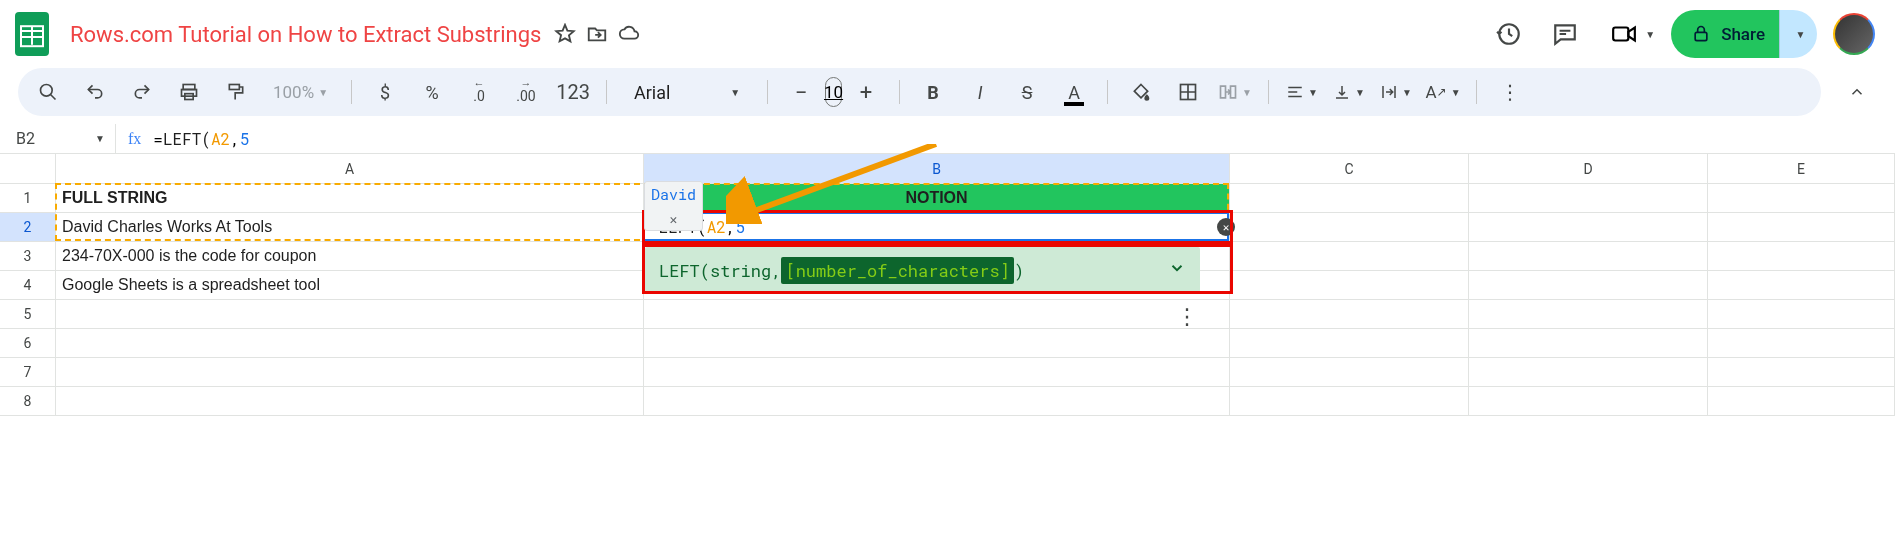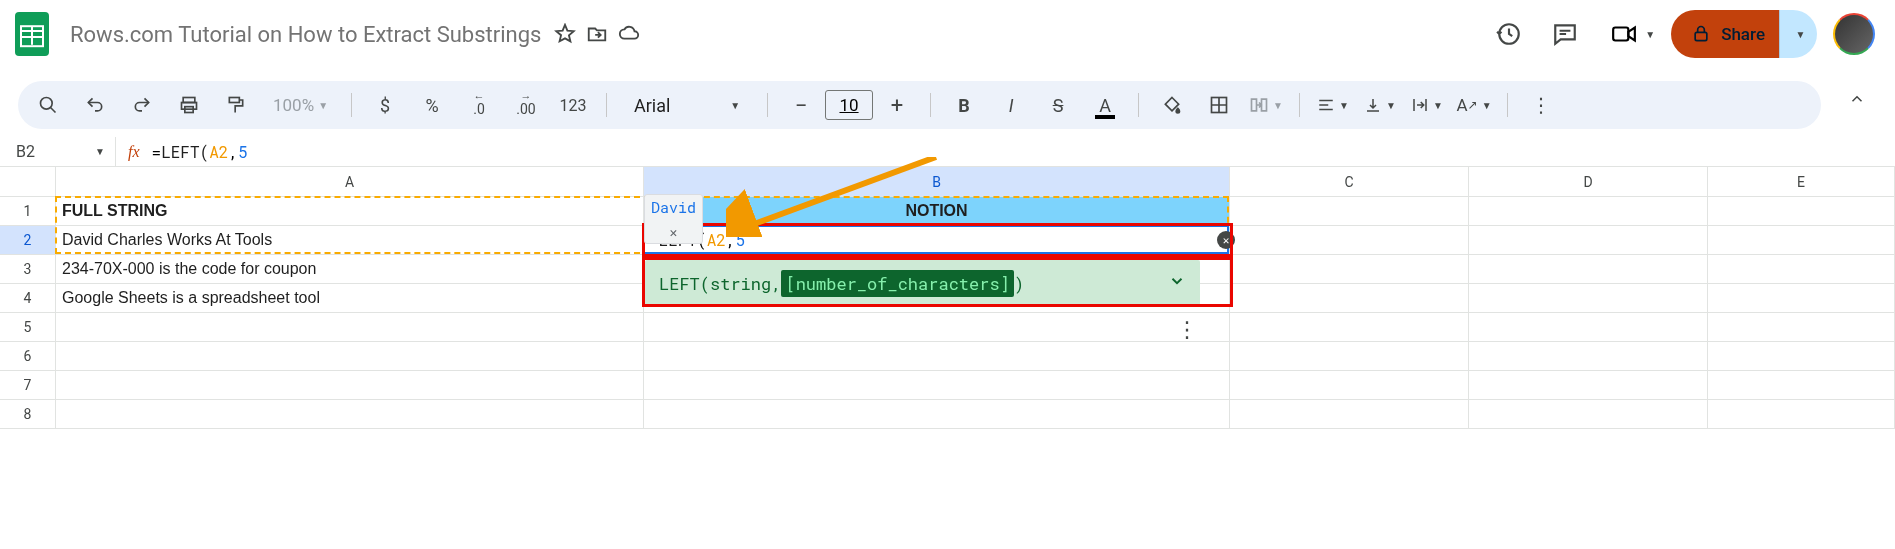--- a/index.html
+++ b/index.html
@@ -74,21 +74,21 @@
       flex: 0 0 auto;
       display: flex;
       flex-direction: column;
     }
     .title-row {
       display: flex;
       align-items: center;
     }
     .doc-title {
       font-size: 22px;
-      color: #737373;
+      color: #ef4444;
       padding: 2px 6px;
       font-weight: 400;
     }
     .title-icon {
       width: 28px;
       height: 28px;
       display: flex;
       align-items: center;
       justify-content: center;
       color: #444746;
@@ -128,21 +128,21 @@
       display: flex;
       align-items: center;
       padding: 0 8px 0 14px;
       height: 48px;
       border-radius: 24px;
       gap: 4px;
     }
     .share-btn {
       display: flex;
       align-items: center;
-      background: #c2410c;
+      background: #22c55e;
       height: 48px;
       border-radius: 24px 0 0 24px;
       padding: 0 20px;
       gap: 10px;
       font-size: 17px;
       color: #001d35;
       font-weight: 500;
     }
     .share-drop {
       background: #c2e7ff;
@@ -173,21 +173,20 @@
     }
     .toolbar {
       background: #edf2fa;
       border-radius: 24px;
       height: 48px;
       display: flex;
       align-items: center;
       padding: 0 12px;
       flex: 1;
       gap: 11px;
-      margin-top: 13px;
     }
     .tool-btn {
       min-width: 36px;
       height: 36px;
       display: flex;
       align-items: center;
       justify-content: center;
       color: #444746;
       border-radius: 4px;
       cursor: pointer;
@@ -212,24 +211,24 @@
       display: flex;
       align-items: center;
       justify-content: space-between;
     }
     .size-group {
       display: flex;
       align-items: center;
       gap: 6px;
     }
     .size-input {
-      width: 48px;
+      width: 17px;
       height: 30px;
       border: 1px solid #747775;
-      border-radius: 3px;
+      border-radius: 12px;
       display: flex;
       align-items: center;
       justify-content: center;
       font-size: 17px;
       text-decoration: underline;
     }
     .text-color-btn {
       position: relative;
     }
     .text-color-btn::after {
@@ -263,22 +262,21 @@
       padding: 0 10px;
       font-size: 16px;
       color: #444746;
       display: flex;
       align-items: center;
       justify-content: space-between;
       border-right: 1px solid #e1e3e1;
       height: 100%;
     }
     .fx-label {
-      font-style: italic;
-      color: #c2410c;
+      color: #3b82f6;
       font-size: 16px;
       padding: 0 12px;
       font-family: serif;
     }
     .formula-input {
       font-family: "Roboto Mono", monospace;
       font-size: 16px;
     }
     .formula-input .fn { color: #1f1f1f; }
     .formula-input .paren { color: #1f1f1f; }
@@ -338,21 +336,21 @@
       display: flex;
       align-items: center;
       font-size: 16px;
       font-family: Arial, sans-serif;
       color: #1f1f1f;
       overflow: visible;
       white-space: nowrap;
     }
     .cell.bold { font-weight: bold; }
     .cell.header-cell {
-      background: #7dd3fc;
+      background: #22c55e;
       text-align: center;
     }
     .w-a { width: 588px; }
     .w-b { width: 586px; }
     .w-c { width: 239px; }
     .w-d { width: 239px; }
     .w-e { width: 187px; }
     
     .dashed-region {
       position: absolute;
@@ -418,21 +416,21 @@
       font-family: "Roboto Mono", monospace;
       font-size: 17px;
       color: #0d652d;
       display: flex;
       align-items: center;
       z-index: 10;
       width: 555px;
     }
     .formula-help .param-active {
       background: #0d652d;
-      color: #86efac;
+      color: #84cc16;
       padding: 2px 4px;
       border-radius: 2px;
     }
     .help-chevron {
       margin-left: auto;
       color: #0d652d;
     }
     .red-box {
       position: absolute;
       border: 3px solid #ea0600;
@@ -564,21 +562,21 @@
     <div class="tool-btn" style="font-size:18px;">$</div>
     <div class="tool-btn" style="font-size:18px;">%</div>
     <div class="tool-btn" style="font-size:14px; position:relative;">
       <span style="position:absolute;top:2px;font-size:11px;">←</span>
       <span style="margin-top:8px;">.0</span>
     </div>
     <div class="tool-btn" style="font-size:14px; position:relative;">
       <span style="position:absolute;top:2px;font-size:11px;">→</span>
       <span style="margin-top:8px;">.00</span>
     </div>
-    <div class="tool-btn" style="font-size:16px;">123</div>
+    <div class="tool-btn" style="font-size:20px;">123</div>
     <div class="tool-sep"></div>
     <div class="font-select">
       <span>Arial</span>
       <span class="dropdown-triangle">▼</span>
     </div>
     <div class="tool-sep"></div>
     <div class="size-group">
       <div class="tool-btn" style="font-size:22px;">−</div>
       <div class="size-input">10</div>
       <div class="tool-btn" style="font-size:22px;">+</div>

